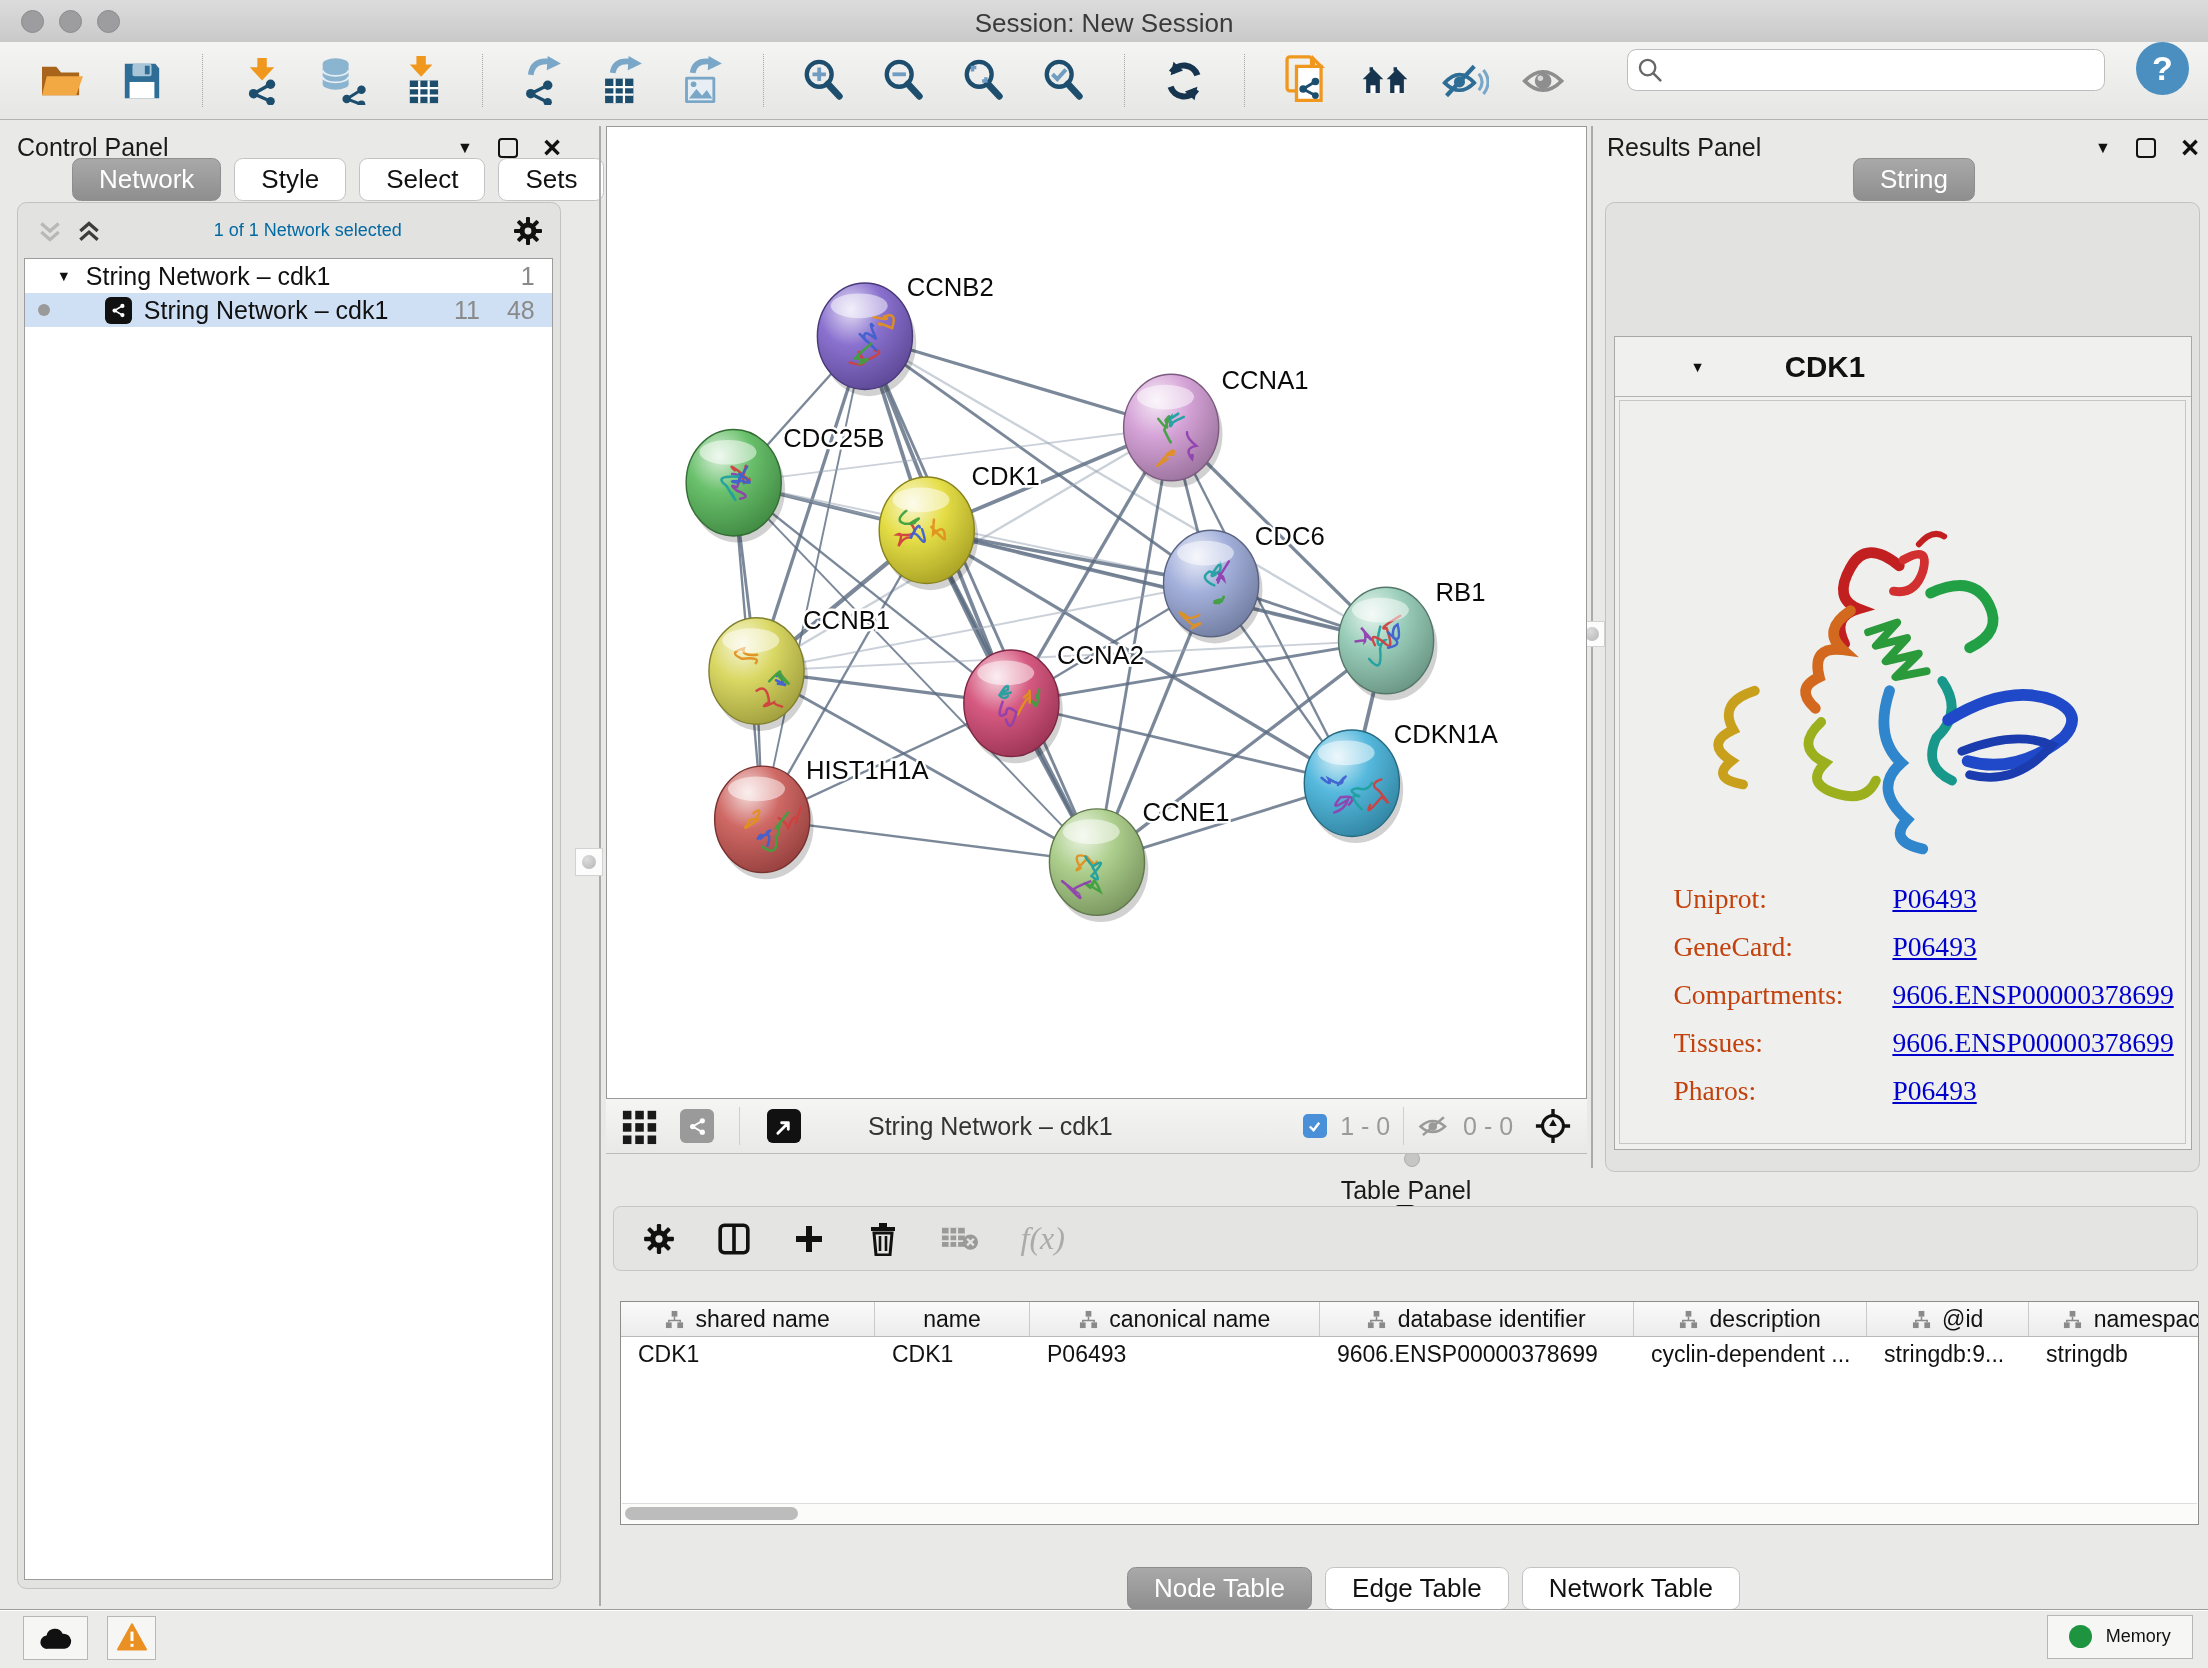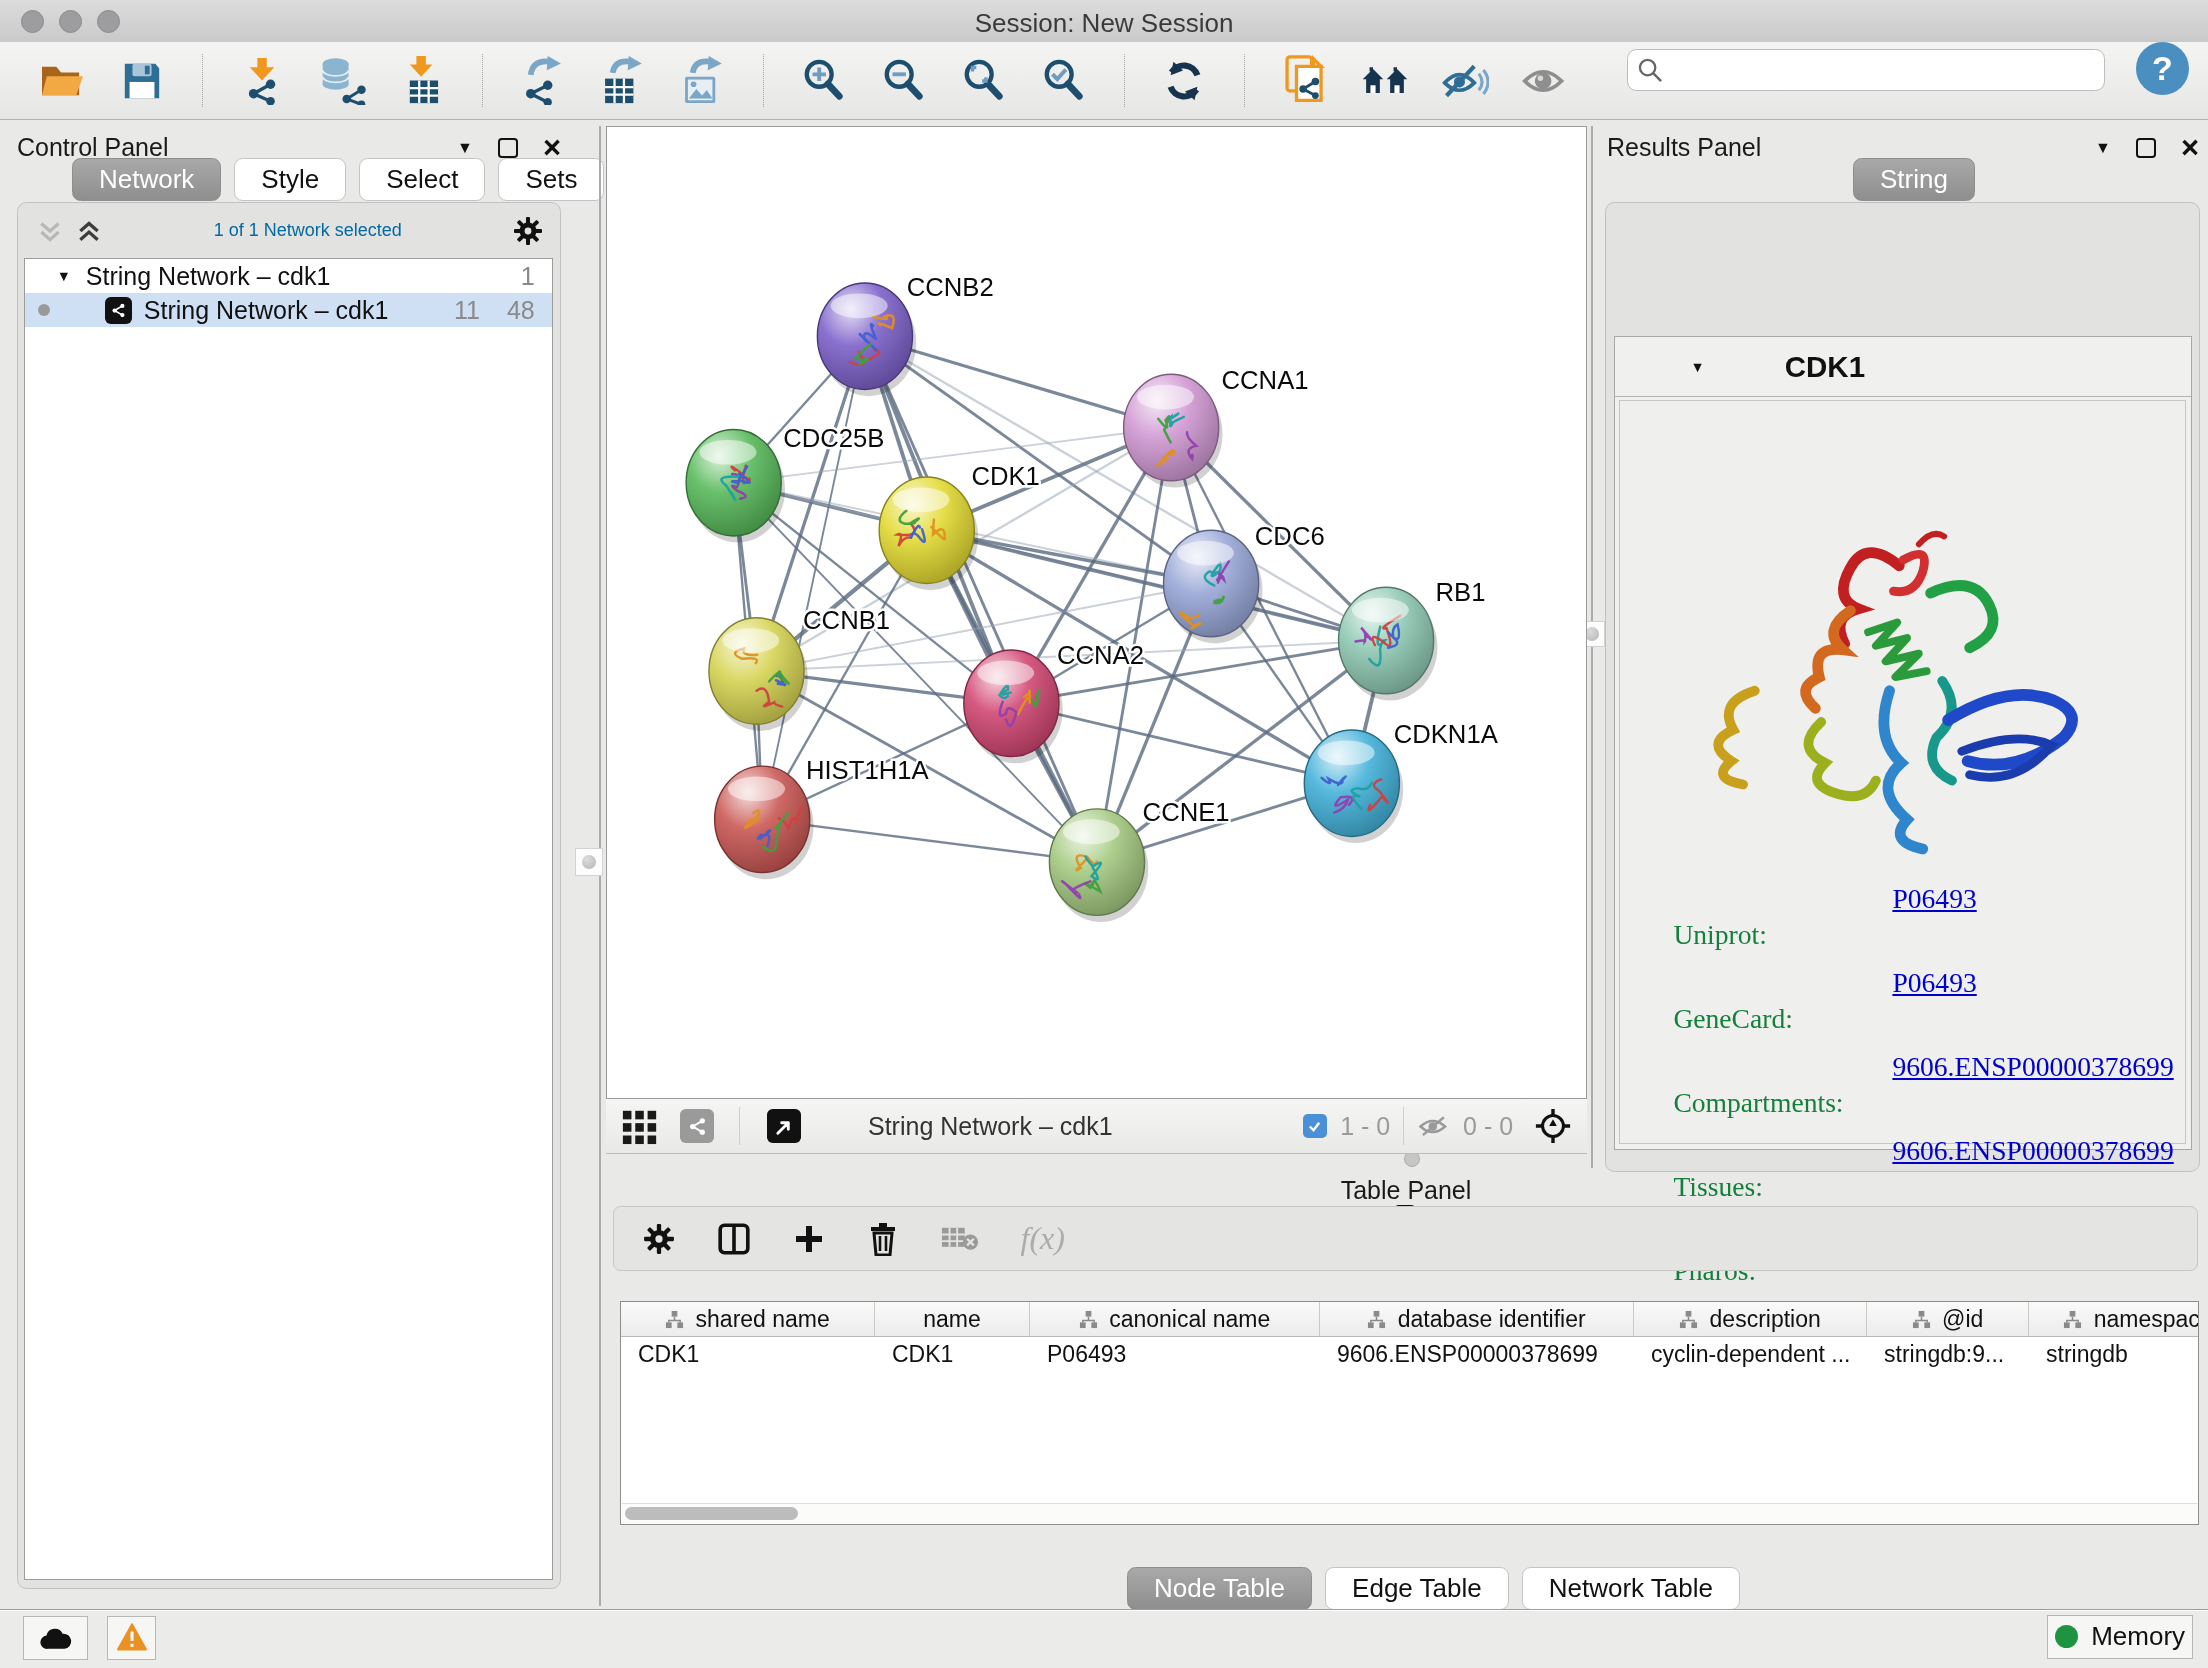--- a/index.html
+++ b/index.html
@@ -65,41 +65,41 @@
     display:flex;align-items:center;justify-content:center;gap:38px;}
   .rp-btn{background:#fff;border:1px solid #c3c3c3;border-radius:9.5px;padding:7.6px 32px;font-size:26px;color:#111;}
   .rp-card{position:absolute;left:7.6px;top:133px;width:576px;height:812px;background:#f0f0ee;border:1px solid #a8a8a6;}
   .rp-entry-header{height:59px;border-bottom:1px solid #b4b4b2;display:flex;align-items:center;}
   .rp-gene{font-size:29.5px;font-weight:700;color:#111;margin-left:80px;}
   .rp-entry-body{position:absolute;left:4.8px;top:63px;right:4.8px;bottom:4.8px;border:1px solid #c6c6c4;background:#efefed;}
   .rp-desc{font-size:26px;color:#111;margin:15px 0 0 32px;}
   .crosslinks{position:absolute;left:53px;top:466px;font-family:"Liberation Serif",serif;}
   .cl-title{font-size:29.5px;font-weight:700;color:#111;}
   .cl-row{display:flex;margin-top:16px;font-size:27.6px;}
-  .cl-label{width:219px;color:#15803d;margin-top:36px;}
+  .cl-label{width:219px;color:#c2410c;}
   .cl-value{color:#0000cc;text-decoration:underline;}
   
   .tp-header{left:613px;top:1176px;width:1586px;display:flex;align-items:center;flex-direction:column;}
   .tp-toolbar{left:613px;top:1206px;width:1585px;height:65px;background:#e4e4e2;border:1px solid #c6c6c4;border-radius:7.6px;
     display:flex;align-items:center;gap:42px;padding-left:28.5px;box-sizing:border-box;}
   .fx{font-family:"Liberation Serif",serif;font-style:italic;font-size:32px;color:#ababab;}
   .tp-table{left:620px;top:1301px;width:1579px;height:224px;background:#fff;border:1px solid #8d8d8b;box-sizing:border-box;overflow:hidden;}
   .thead{display:flex;height:34px;background:linear-gradient(#fafafa,#ececec);border-bottom:1px solid #b9b9b7;}
   .th{display:flex;align-items:center;gap:11.4px;justify-content:center;font-size:23px;color:#111;
     border-right:1px solid #cacac8;box-sizing:border-box;flex:none;overflow:hidden;white-space:nowrap;}
   .trow{display:flex;height:34px;}
   .td{font-size:23px;color:#111;padding-left:17px;box-sizing:border-box;flex:none;display:flex;align-items:center;overflow:hidden;white-space:nowrap;}
   .hscroll{position:absolute;left:1px;bottom:1px;width:1575px;height:19px;background:#fbfbfa;border-top:1px solid #ddd;}
   .hthumb{position:absolute;left:2.9px;top:2.9px;width:173px;height:13.3px;border-radius:6.7px;background:#bcbcbc;}
   .tp-tabs{left:1127px;top:1567px;display:flex;text-align:center;}
   
   .statusbar{left:0;top:1609px;width:2208px;height:59px;background:#ebebe9;border-top:1px solid #9e9e9e;box-shadow:inset 0 1px 0 #fff;}
   .sb-btn{position:absolute;top:5.7px;height:44px;background:#f6f6f5;border:1.9px solid #b7b7b5;display:flex;align-items:center;justify-content:center;}
   .memory-btn{position:absolute;right:15px;top:4.8px;height:44px;width:146px;background:#f6f6f5;border:1.9px solid #b7b7b5;
-    display:flex;align-items:center;justify-content:center;gap:13.3px;font-size:26px;color:#111;}
+    display:flex;align-items:center;justify-content:center;gap:13.3px;font-size:18px;color:#111;}
   .mem-dot{width:23px;height:23px;border-radius:50%;background:#1e9440;}
   .nlabel{font-size:27px;font-family:"Liberation Sans",sans-serif;fill:#0a0a0a;paint-order:stroke;stroke:#ffffff;stroke-width:5px;}
 </style>
 </head>
 <body>
 
 <div class="abs titlebar">
   <div class="abs tl" style="left:21px"></div>
   <div class="abs tl" style="left:59px"></div>
   <div class="abs tl" style="left:97px"></div>

